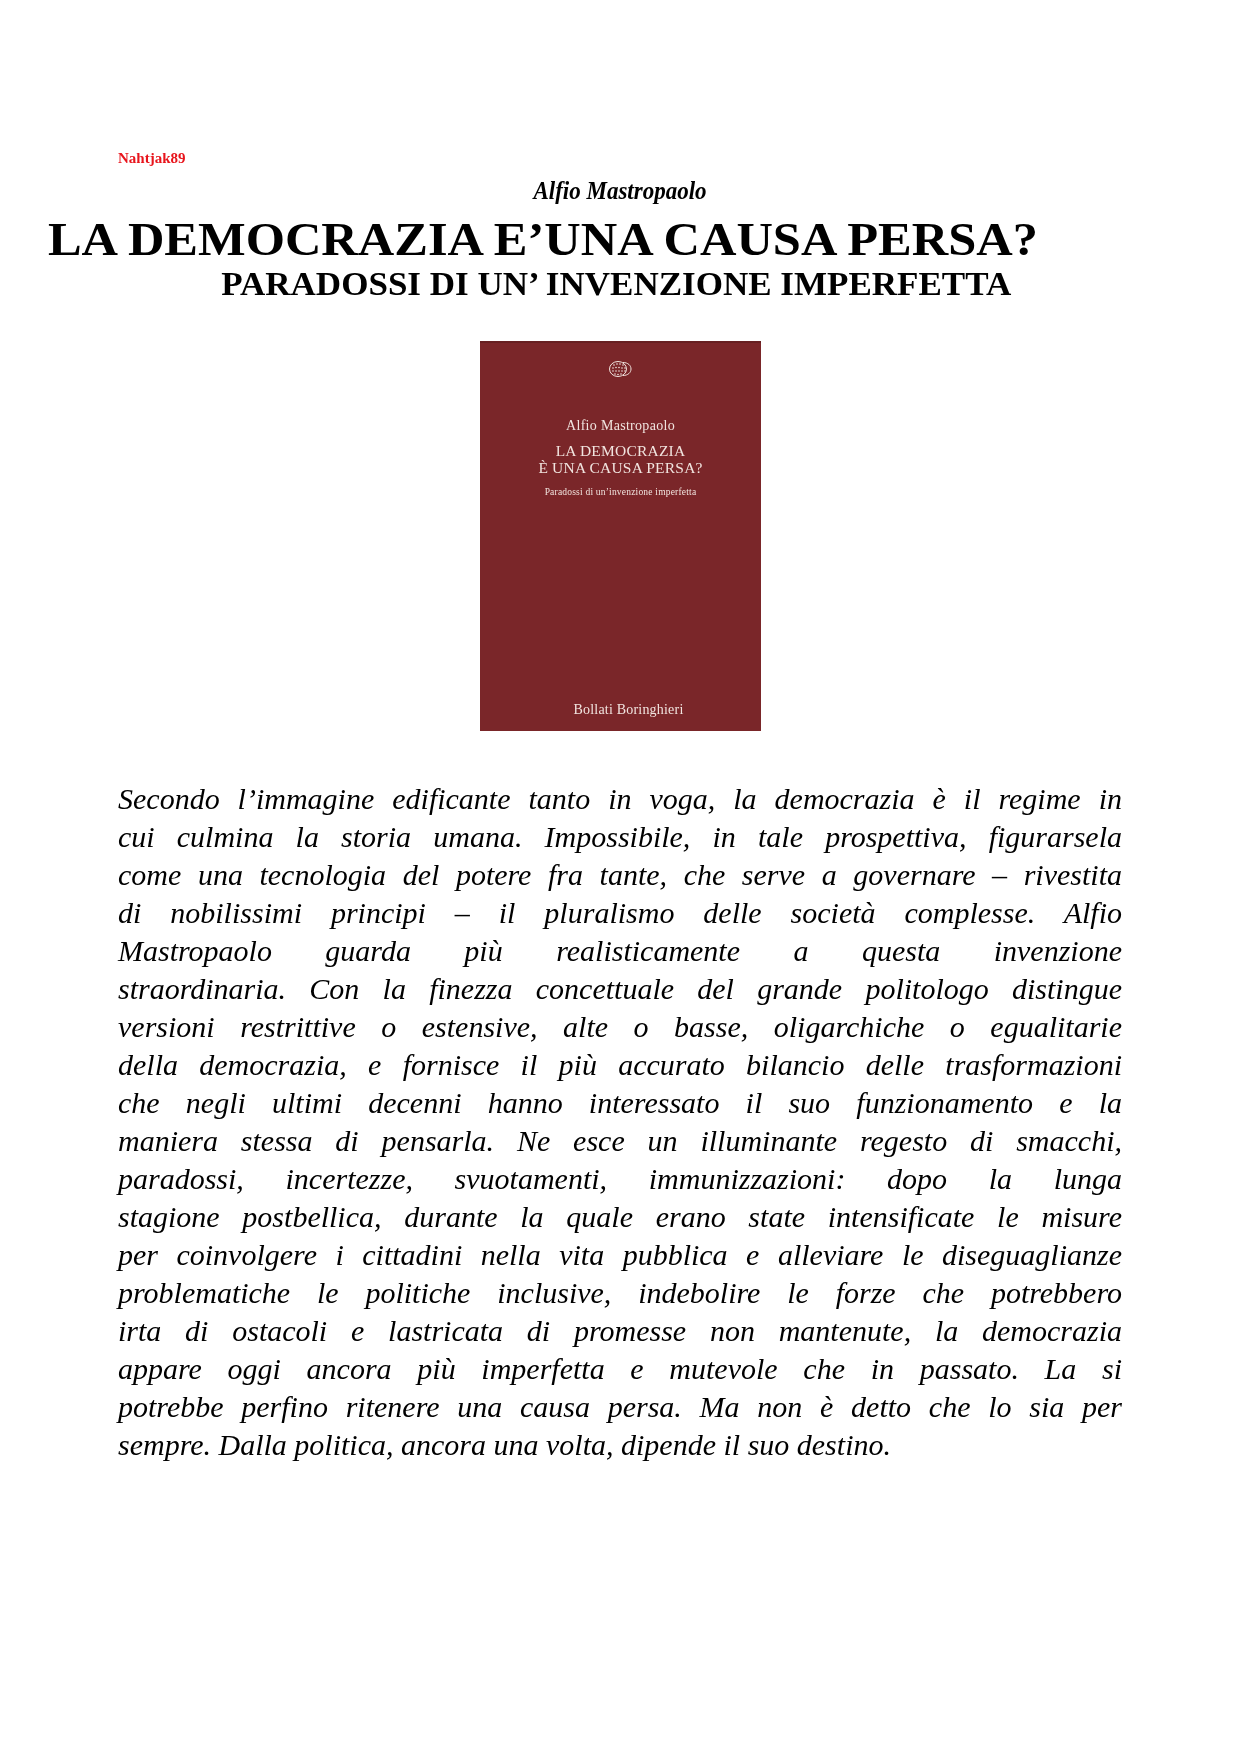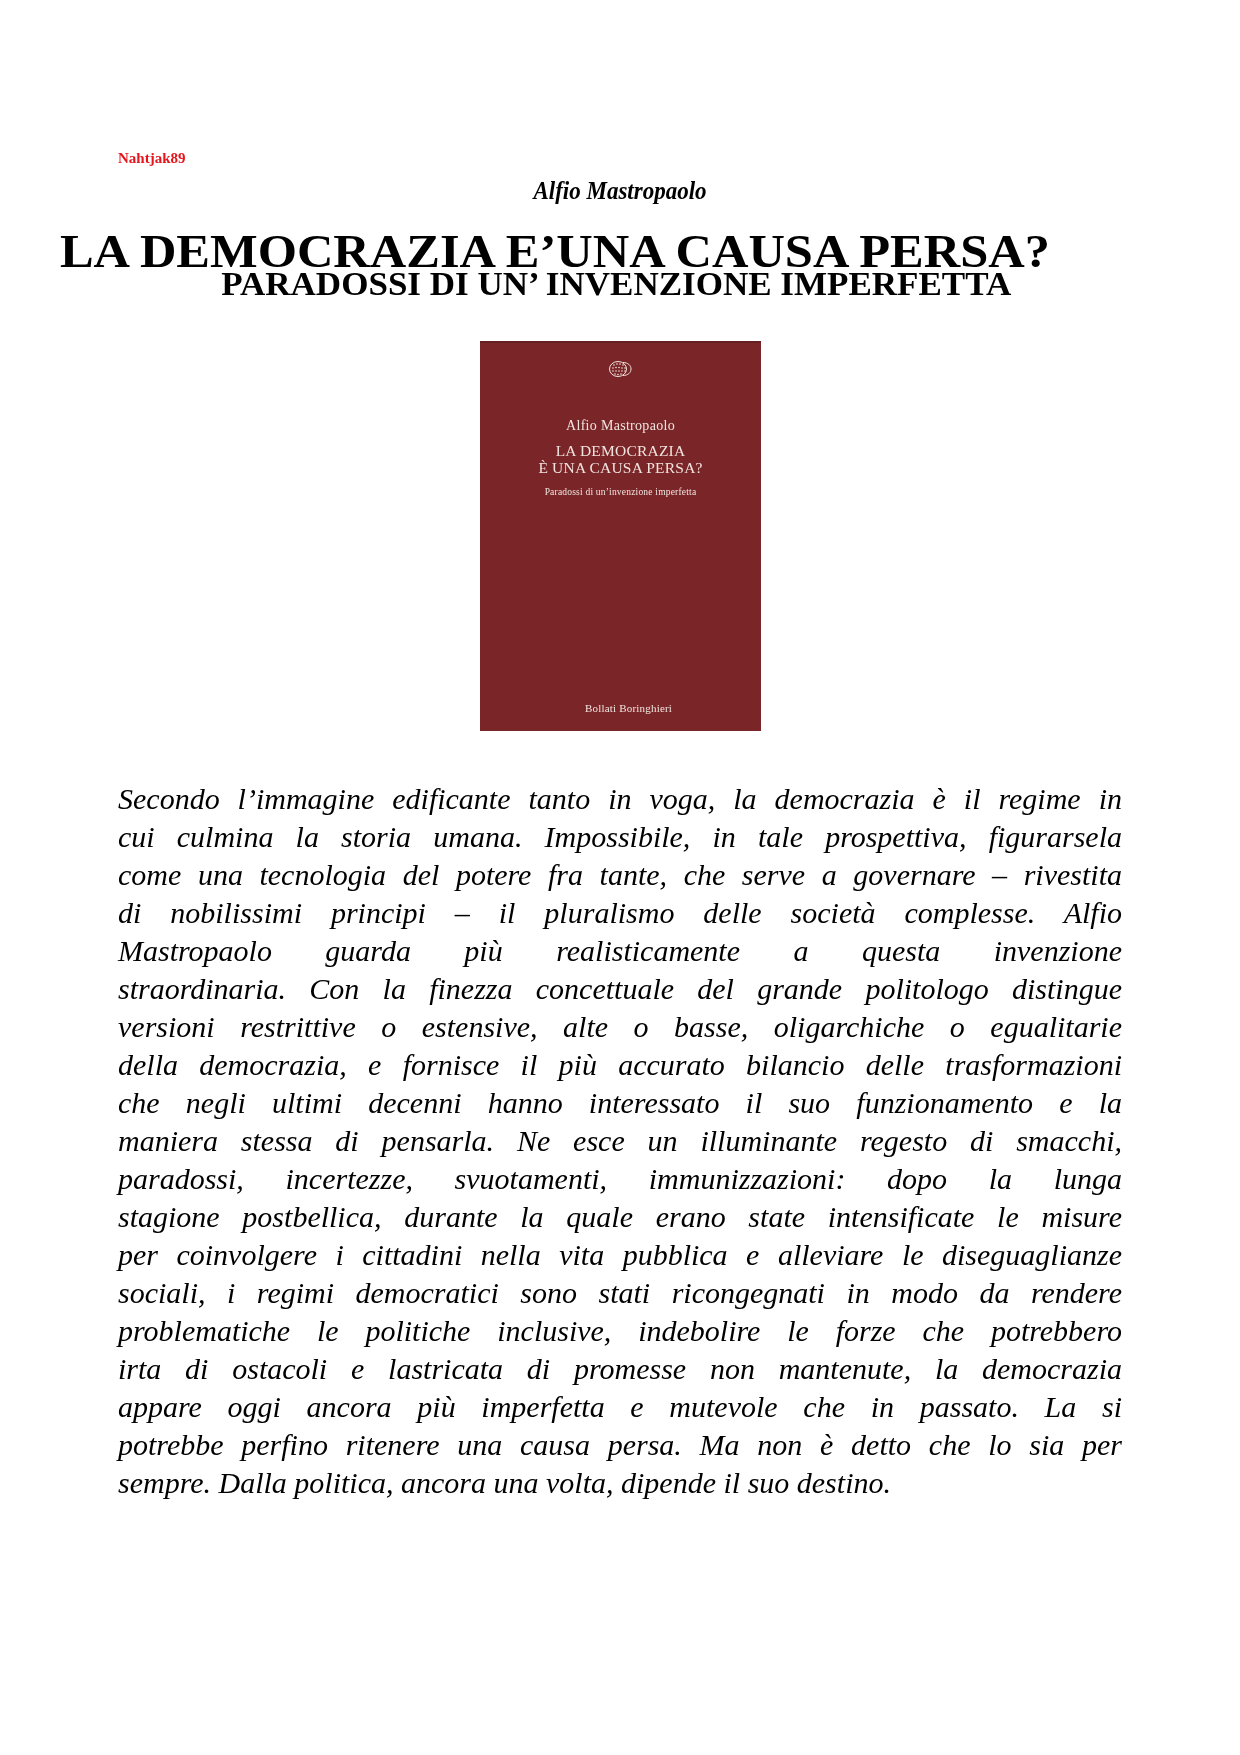--- a/index.html
+++ b/index.html
@@ -41,21 +41,21 @@
       position: absolute;
       left: 0;
       width: 1076px;
       top: 207px;
       text-align: center;
       font-size: 47px;
       font-weight: bold;
       font-family: "Liberation Serif", serif;
       letter-spacing: 0px;
       white-space: nowrap;
-      margin: 17px;
+      margin: 5px;
     }
     .subtitle {
       position: absolute;
       left: 0;
       width: 1232px;
       top: 266px;
       text-align: center;
       font-size: 33px;
       font-weight: bold;
       font-family: "Liberation Serif", serif;
@@ -104,21 +104,21 @@
       right: 0;
       top: 146px;
       font-size: 9.5px;
       letter-spacing: 0.2px;
     }
     .cover-publisher {
       position: absolute;
       left: 16px;
       right: 0;
       top: 361px;
-      font-size: 11px;
+      font-size: 14px;
       letter-spacing: 0.2px;
     }
     .body-text {
       position: absolute;
       left: 118px;
       top: 780px;
       width: 1004px;
       margin: 0;
       font-family: "Liberation Serif", serif;
       font-style: italic;
@@ -189,19 +189,18 @@
   <span class="body-line" style="white-space: nowrap; display: block;">di nobilissimi principi – il pluralismo delle società complesse. Alfio</span>
   <span class="body-line" style="white-space: nowrap; display: block;">Mastropaolo guarda più realisticamente a questa invenzione</span>
   <span class="body-line" style="white-space: nowrap; display: block;">straordinaria. Con la finezza concettuale del grande politologo distingue</span>
   <span class="body-line" style="white-space: nowrap; display: block;">versioni restrittive o estensive, alte o basse, oligarchiche o egualitarie</span>
   <span class="body-line" style="white-space: nowrap; display: block;">della democrazia, e fornisce il più accurato bilancio delle trasformazioni</span>
   <span class="body-line" style="white-space: nowrap; display: block;">che negli ultimi decenni hanno interessato il suo funzionamento e la</span>
   <span class="body-line" style="white-space: nowrap; display: block;">maniera stessa di pensarla. Ne esce un illuminante regesto di smacchi,</span>
   <span class="body-line" style="white-space: nowrap; display: block;">paradossi, incertezze, svuotamenti, immunizzazioni: dopo la lunga</span>
   <span class="body-line" style="white-space: nowrap; display: block;">stagione postbellica, durante la quale erano state intensificate le misure</span>
   <span class="body-line" style="white-space: nowrap; display: block;">per coinvolgere i cittadini nella vita pubblica e alleviare le diseguaglianze</span>
-  <span class="body-line" style="white-space: nowrap; display: block;">sociali, i regimi democratici sono stati ricongegnati in modo da rendere</span>
   <span class="body-line" style="white-space: nowrap; display: block;">problematiche le politiche inclusive, indebolire le forze che potrebbero</span>
   <span class="body-line" style="white-space: nowrap; display: block;">irta di ostacoli e lastricata di promesse non mantenute, la democrazia</span>
   <span class="body-line" style="white-space: nowrap; display: block;">appare oggi ancora più imperfetta e mutevole che in passato. La si</span>
   <span class="body-line" style="white-space: nowrap; display: block;">potrebbe perfino ritenere una causa persa. Ma non è detto che lo sia per</span>
   <span class="body-line last" style="white-space: nowrap; display: block;">sempre. Dalla politica, ancora una volta, dipende il suo destino.</span>
 </div>
 
 </body></html>

